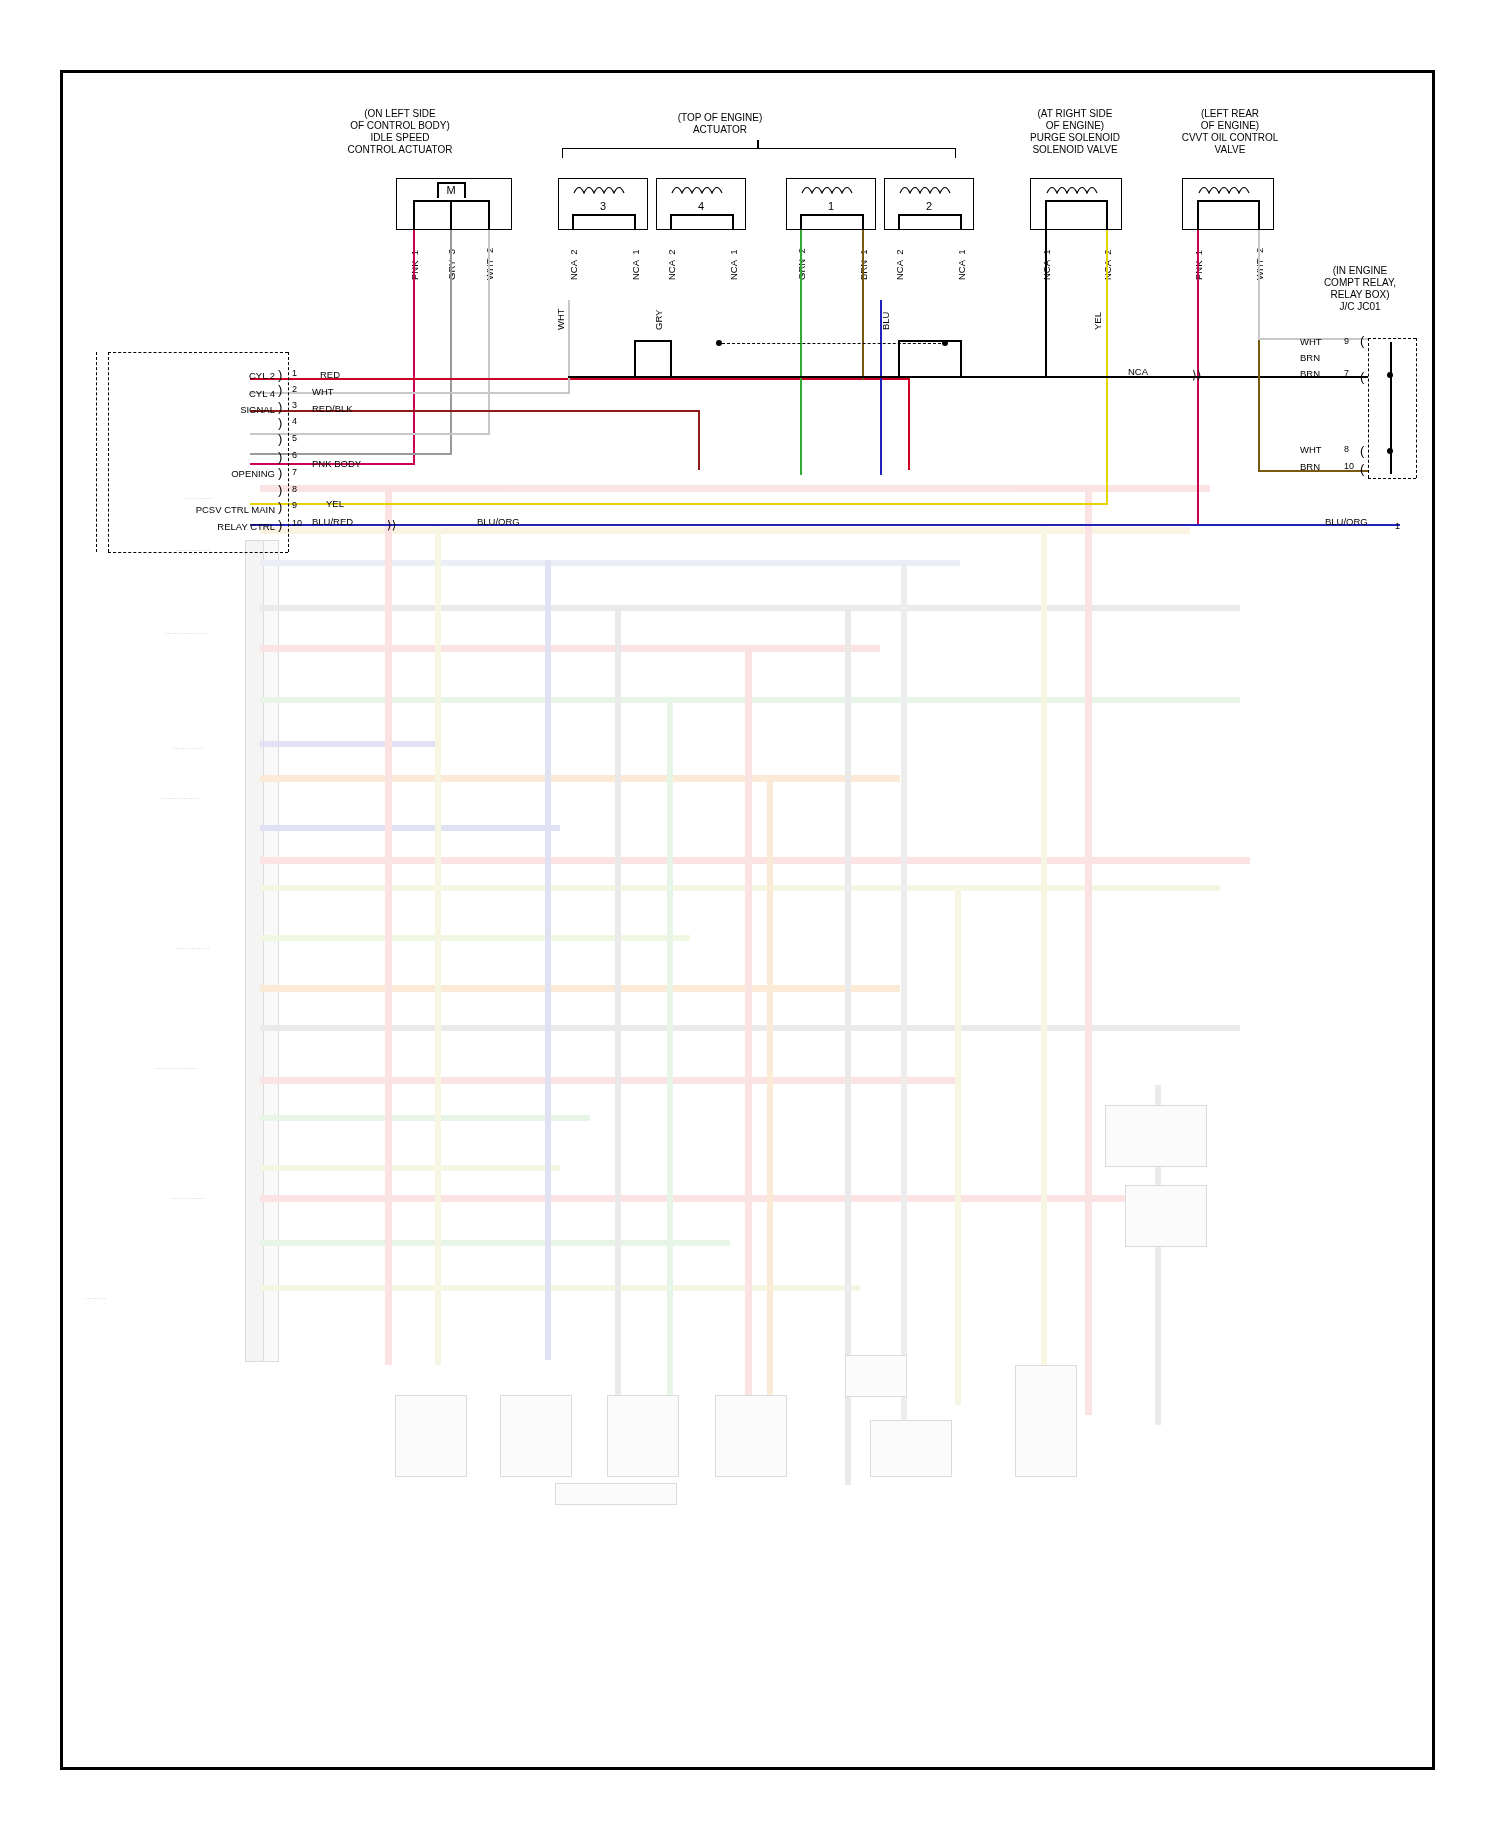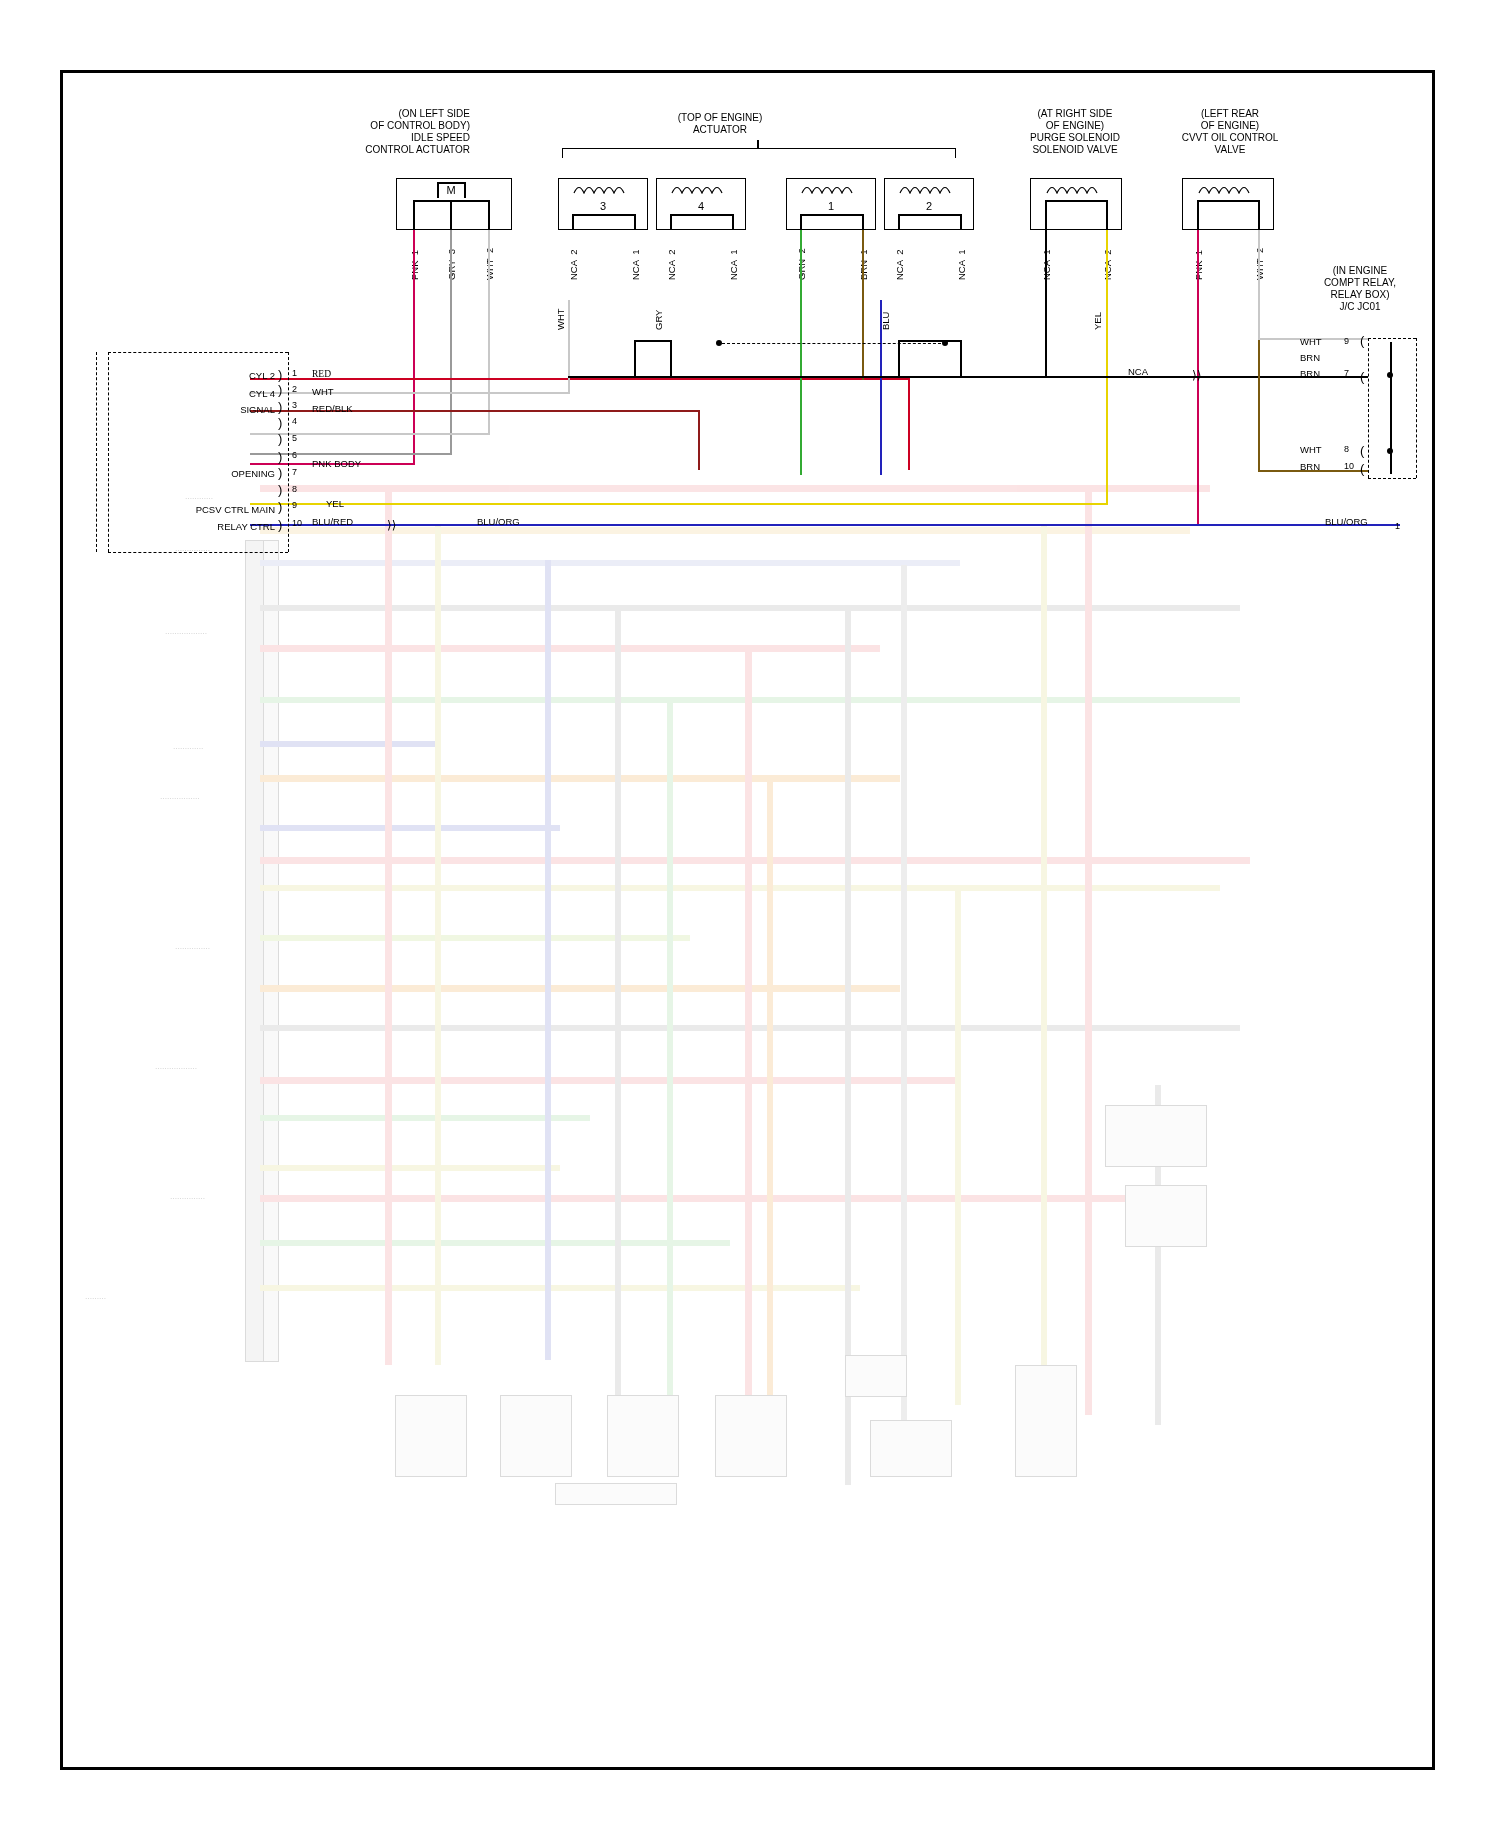--- a/index.html
+++ b/index.html
@@ -102,21 +102,21 @@
     <div class="ftxt" style="left:120px;top:82px;">···············</div>
     <div class="ftxt" style="left:110px;top:165px;">··················</div>
     <div class="ftxt" style="left:118px;top:280px;">·············</div>
     <div class="ftxt" style="left:105px;top:330px;">·················</div>
     <div class="ftxt" style="left:120px;top:480px;">···············</div>
     <div class="ftxt" style="left:100px;top:600px;">··················</div>
     <div class="ftxt" style="left:115px;top:730px;">···············</div>
     <div class="ftxt" style="left:30px;top:830px;">·········</div>
   </div>
 
-  <div class="lbl" style="left:330px;top:108px;width:140px;text-align:right;"><span>(ON LEFT SIDE</span><br><span>OF CONTROL BODY)</span><br><span>IDLE SPEED</span><br><span>CONTROL ACTUATOR</span></div>
+  <div class="lbl" style="left:330px;top:108px;width:140px;"><span>(ON LEFT SIDE</span><br><span>OF CONTROL BODY)</span><br><span>IDLE SPEED</span><br><span>CONTROL ACTUATOR</span></div>
 
   <div class="lbl" style="left:640px;top:112px;width:160px;"><span>(TOP OF ENGINE)</span><br><span>ACTUATOR</span></div>
 
   <div class="brace" style="left:562px;top:148px;width:392px;"></div>
   <div class="wire v" style="left:757px;top:140px;height:9px;"></div>
 
   <div class="lbl" style="left:1000px;top:108px;width:150px;"><span>(AT RIGHT SIDE</span><br><span>OF ENGINE)</span><br><span>PURGE SOLENOID</span><br><span>SOLENOID VALVE</span></div>
 
   <div class="lbl" style="left:1155px;top:108px;width:150px;"><span>(LEFT REAR</span><br><span>OF ENGINE)</span><br><span>CVVT OIL CONTROL</span><br><span>VALVE</span></div>
 
@@ -279,21 +279,21 @@
   <div class="num" style="left:292px;top:500px;font-size:9px;">9</div>
   <div class="num" style="left:292px;top:518px;font-size:9px;">10</div>
 
   <div class="pinlabel" style="left:180px;top:370px;width:95px;">CYL 2</div>
   <div class="pinlabel" style="left:180px;top:388px;width:95px;">CYL 4</div>
   <div class="pinlabel" style="left:180px;top:404px;width:95px;">SIGNAL</div>
   <div class="pinlabel" style="left:155px;top:468px;width:120px;">OPENING</div>
   <div class="pinlabel" style="left:120px;top:504px;width:155px;">PCSV CTRL MAIN</div>
   <div class="pinlabel" style="left:120px;top:521px;width:155px;">RELAY CTRL</div>
 
-  <div class="pintxt" style="left:312px;top:369px;font-family:Liberation Serif, serif;">RED</div>
+  <div class="pintxt" style="left:320px;top:369px;">RED</div>
   <div class="pintxt" style="left:312px;top:386px;">WHT</div>
   <div class="pintxt" style="left:312px;top:403px;">RED/BLK</div>
   <div class="pintxt" style="left:312px;top:458px;">PNK BODY</div>
   <div class="pintxt" style="left:326px;top:498px;">YEL</div>
   <div class="pintxt" style="left:312px;top:516px;">BLU/RED</div>
 
   <div class="pintxt" style="left:477px;top:516px;">BLU/ORG</div>
   <div class="pintxt" style="left:1325px;top:516px;">BLU/ORG</div>
   <div class="pintxt" style="left:1128px;top:366px;">NCA</div>
   <div class="num" style="left:1395px;top:521px;font-size:9px;">1</div>

